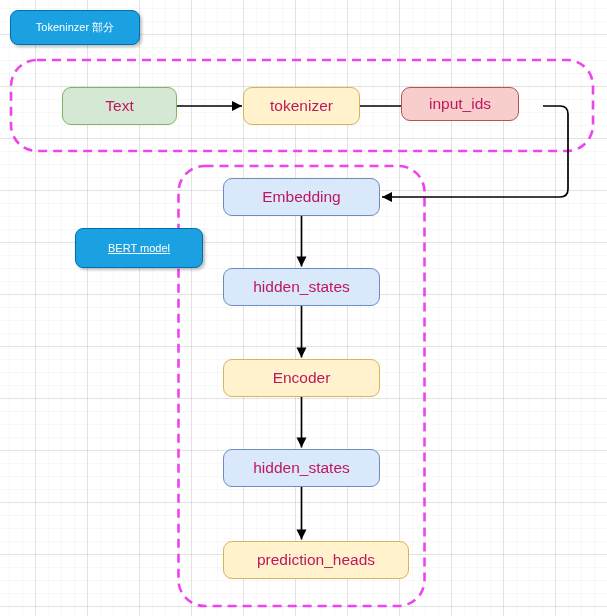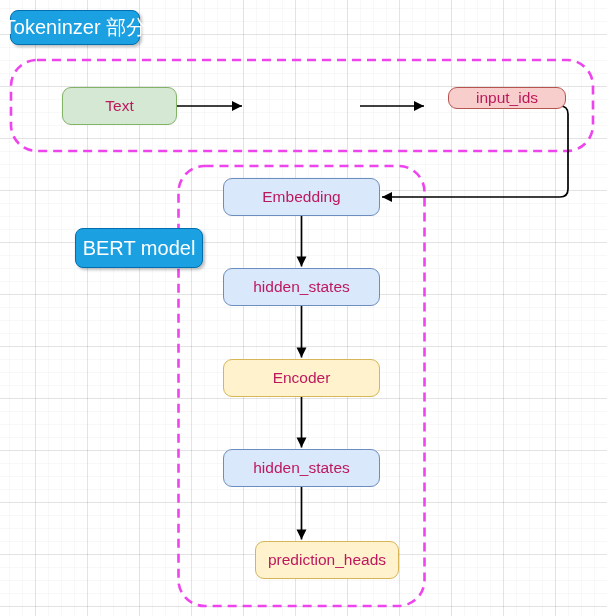--- a/index.html
+++ b/index.html
@@ -46,37 +46,37 @@
   .chip {
     position: absolute;
     display: flex;
     align-items: center;
     justify-content: center;
     box-sizing: border-box;
     border-radius: 8px;
     background: #1ba1e2;
     border: 1px solid #006eaf;
     color: #ffffff;
-    font-size: 20px;
+    font-size: 11px;
     white-space: nowrap;
     box-shadow: 2px 2px 3px rgba(0,0,0,0.25);
   }
 
   
   .chip.tokenizer-chip { left: 10px;  top: 10px;  width: 130px; height: 35px; }
-  .chip.bert-chip      { left: 75px;  top: 228px; width: 128px; height: 40px; }
+  .chip.bert-chip      { left: 75px;  top: 228px; width: 128px; height: 40px; text-decoration: underline; }
 
   .node.n-text        { left: 62px;  top: 87px;  width: 115px; height: 38px; }
   .node.n-tokenizer   { left: 243px; top: 87px;  width: 117px; height: 38px; }
-  .node.n-inputids    { left: 448px; top: 87px;  width: 118px; height: 22px; }
+  .node.n-inputids    { left: 401px; top: 87px;  width: 118px; height: 34px; }
   .node.n-embedding   { left: 223px; top: 178px; width: 157px; height: 38px; border-radius: 9px; }
   .node.n-hidden1     { left: 223px; top: 268px; width: 157px; height: 38px; }
   .node.n-encoder     { left: 223px; top: 359px; width: 157px; height: 38px; justify-content: center; }
   .node.n-hidden2     { left: 223px; top: 449px; width: 157px; height: 38px; }
-  .node.n-predheads   { left: 223px; top: 541px; width: 144px; height: 38px; margin-left: 32px; }
+  .node.n-predheads   { left: 223px; top: 541px; width: 186px; height: 38px; }
 </style>
 </head>
 <body>
 
 <div class="canvas">
 
   <svg class="wires" viewBox="0 0 607 616" xmlns="http://www.w3.org/2000/svg">
     <defs>
       <marker id="arrow" viewBox="0 0 12 12" refX="11" refY="6" markerWidth="12" markerHeight="12" orient="auto-start-reverse" markerUnits="userSpaceOnUse">
         <path d="M1,1 L11,6 L1,11 Z" fill="#000000"></path>
@@ -98,20 +98,23 @@
   <div class="chip tokenizer-chip">
     <span>Tokeninzer 部分</span>
   </div>
   <div class="chip bert-chip">
     <span>BERT model</span>
   </div>
 
   <div class="node green n-text">
     <span>Text</span>
   </div>
+  <div class="node yellow n-tokenizer">
+    <span>tokenizer</span>
+  </div>
   <div class="node red n-inputids">
     <span>input_ids</span>
   </div>
   <div class="node blue n-embedding">
     <span>Embedding</span>
   </div>
   <div class="node blue n-hidden1">
     <span>hidden_states</span>
   </div>
   <div class="node yellow n-encoder">

